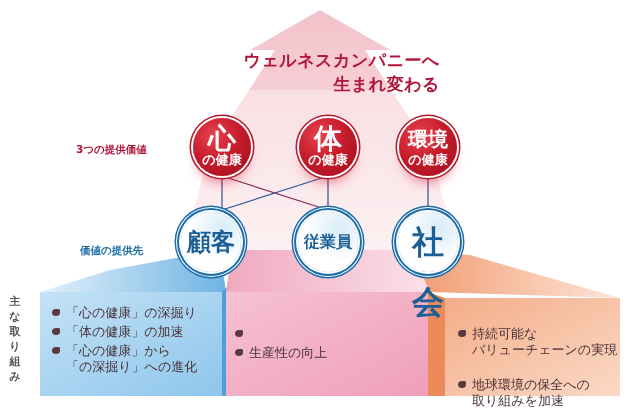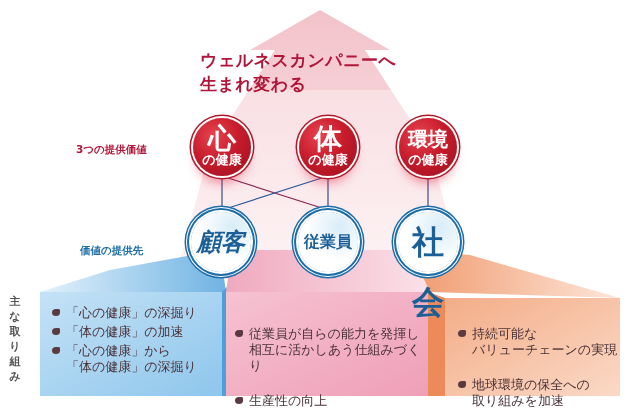--- a/index.html
+++ b/index.html
@@ -1,19 +1,19 @@
 <!DOCTYPE html>
 <html><head>
 <meta charset="utf-8">
 <style>
   html, body { margin:0; padding:0; background:#ffffff; }
   body { width:637px; height:409px; position:relative; overflow:hidden;
          font-family:"DejaVu Sans", sans-serif; }
   svg.bg { position:absolute; left:0; top:0; }
-  .headline { position:absolute; left:200px; width:240px; text-align:left;
+  .headline { position:absolute; left:200px; width:240px; text-align:right;
               color:#b0163a; font-weight:bold; font-size:17px; line-height:24px; letter-spacing:0.5px; }
   .row-label { position:absolute; font-size:10.5px; font-weight:bold; }
   .red-circle { position:absolute; width:58px; height:58px; border-radius:50%;
      background: radial-gradient(circle at 35% 30%, #e8434f 0%, #c71c2c 45%, #9e0f1d 100%);
      box-shadow: 0 0 0 2px #ffffff, 0 0 0 3.5px #b01a2a, 0 10px 12px -4px rgba(230,30,60,0.55);
      color:#fff; text-align:center; }
   .red-circle .big { display:block; font-weight:bold; margin-top:6px; line-height:30px; }
   .red-circle .small { display:block; font-size:13px; font-weight:bold; line-height:12px; }
   .blue-circle { position:absolute; width:60px; height:60px; border-radius:50%;
      background: radial-gradient(circle at 70% 25%, #d8ecf8 0%, #ffffff 55%);
@@ -99,34 +99,33 @@
 </div>
 <div class="red-circle" style="left:299px; top:118px;">
   <span class="big" style="font-size:28px;">体</span>
   <span class="small">の健康</span>
 </div>
 <div class="red-circle" style="left:399px; top:118px;">
   <span class="big" style="font-size:20px;">環境</span>
   <span class="small">の健康</span>
 </div>
 
-<div class="blue-circle" style="left:191px; top:212px; font-size:24px;font-style:italic;">顧客</div>
+<div class="blue-circle" style="left:181px; top:212px; font-size:24px;">顧客</div>
 <div class="blue-circle" style="left:298px; top:212px; font-size:16px;">従業員</div>
 <div class="blue-circle" style="left:398px; top:212px; font-size:32px;">社会</div>
 
 <div class="panel-text" style="left:52px; top:305px; width:170px;">
   <div class="item"><span class="bullet"></span><span>「心の健康」の深掘り</span></div>
   <div class="item"><span class="bullet"></span><span>「体の健康」の加速</span></div>
   <div class="item" style="white-space:pre-line;"><span class="bullet"></span><span>「心の健康」から
-「体の健康」の深掘り</span></div>
+「の深掘り」への進化</span></div>
 </div>
 
 <div class="panel-text" style="left:235px; top:310px; width:190px; white-space:pre-line;">
-  <div class="item"><span class="bullet"></span><span>従業員が自らの能力を発揮し
-相互に活かしあう仕組みづくり</span></div>
+  <div class="item"><span class="bullet"></span></div>
   <div class="item"><span class="bullet"></span><span>生産性の向上</span></div>
 </div>
 
 <div class="panel-text" style="left:458px; top:310px; width:160px; white-space:pre-line;">
   <div class="item"><span class="bullet"></span><span>持続可能な
 バリューチェーンの実現</span></div>
   <div class="item"><span class="bullet"></span><span>地球環境の保全への
 取り組みを加速</span></div>
 </div>
 

